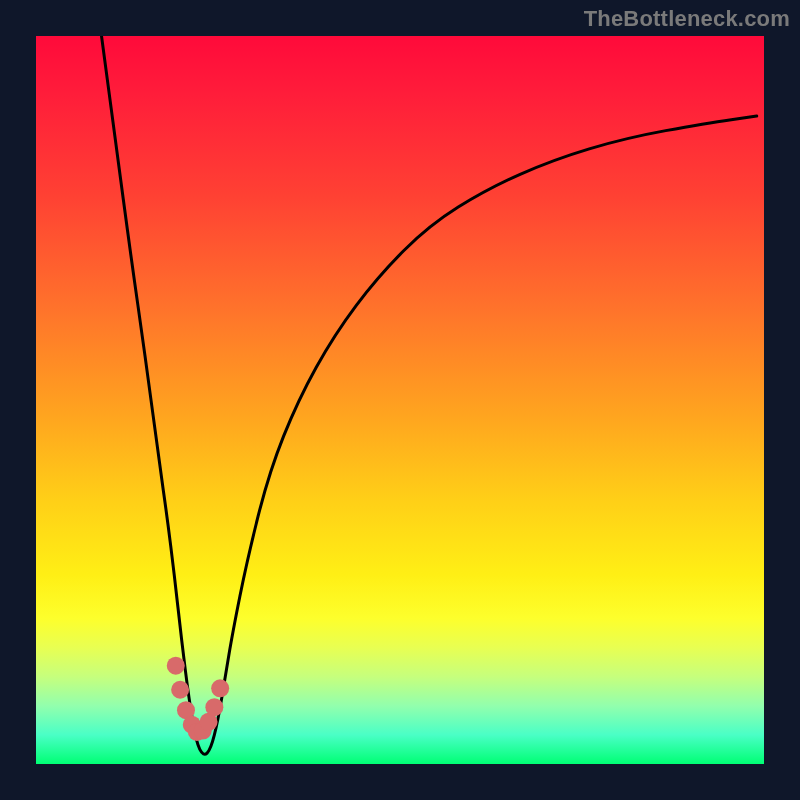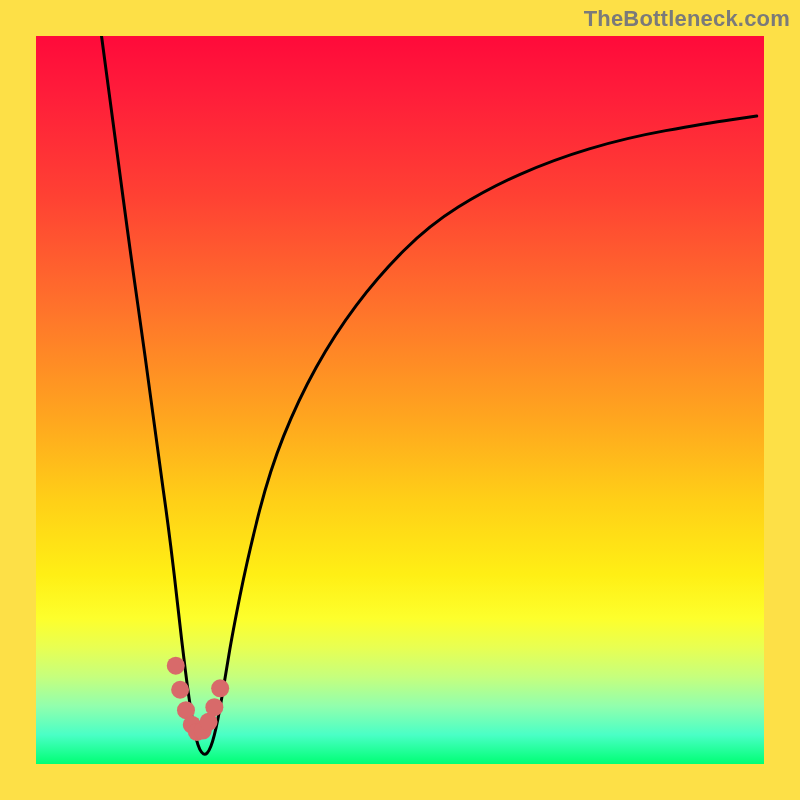--- a/index.html
+++ b/index.html
@@ -9,21 +9,21 @@
     height: 800px;
     background: #000;
     overflow: hidden;
   }
   .frame {
     position: absolute;
     left: 0;
     top: 0;
     width: 800px;
     height: 800px;
-    background: #fde047;
+    background: #0f172a;
   }
   .plot {
     position: absolute;
     left: 36px;
     top: 36px;
     width: 728px;
     height: 728px;
     background: linear-gradient(to bottom,
       #ff0a3a 0%,
       #ff1d3a 8%,

